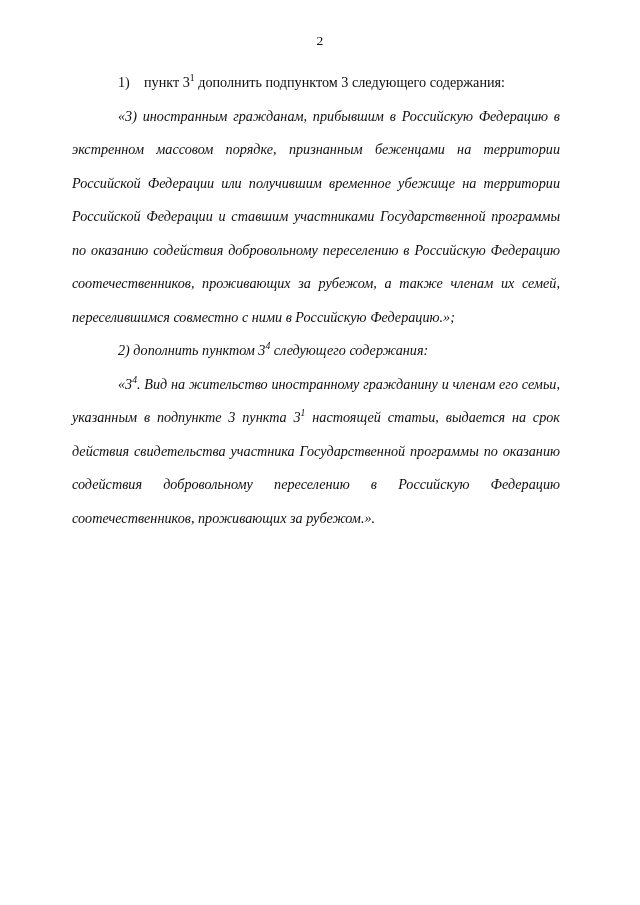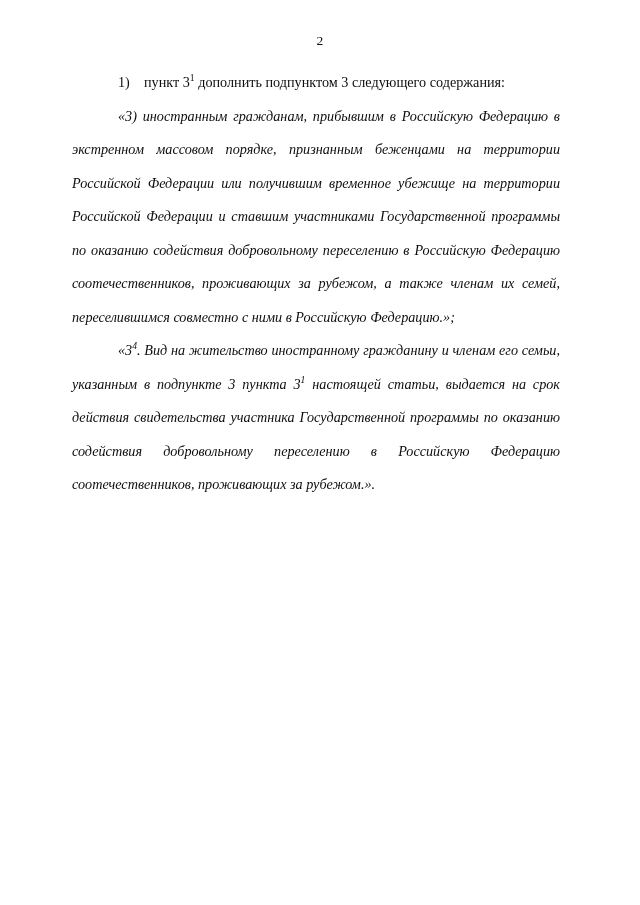--- a/index.html
+++ b/index.html
@@ -71,17 +71,18 @@
 <div class="page">
 
   <div class="page-number">2</div>
 
   <div class="body-text">
 
     <p class="para"><span class="indent"></span><span>1) пункт 3<sup>1</sup> дополнить подпунктом 3 следующего содержания:</span></p>
 
     <p class="para"><span class="indent"></span><span>«3) иностранным гражданам, прибывшим в Российскую Федерацию в экстренном массовом порядке, признанным беженцами на территории Российской Федерации или получившим временное убежище на территории Российской Федерации и ставшим участниками Государственной программы по оказанию содействия добровольному переселению в Российскую Федерацию соотечественников, проживающих за рубежом, а также членам их семей, переселившимся совместно с ними в Российскую Федерацию.»;</span></p>
 
+    <p class="para tight"><span class="indent"></span><span>2) дополнить пунктом 3<sup>4</sup> следующего содержания:</span></p>
 
     <p class="para"><span class="indent"></span><span>«3<sup>4</sup>. Вид на жительство иностранному гражданину и членам его семьи, указанным в подпункте 3 пункта 3<sup>1</sup> настоящей статьи, выдается на срок действия свидетельства участника Государственной программы по оказанию содействия добровольному переселению в Российскую Федерацию соотечественников, проживающих за рубежом.».</span></p>
 
   </div>
 </div>
 
 </body></html>

